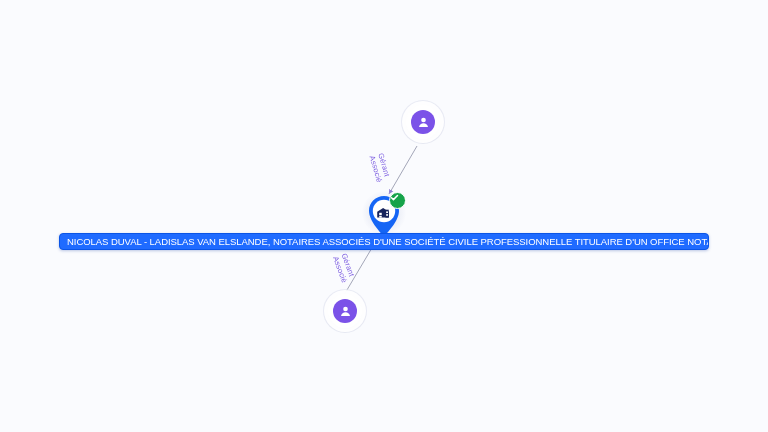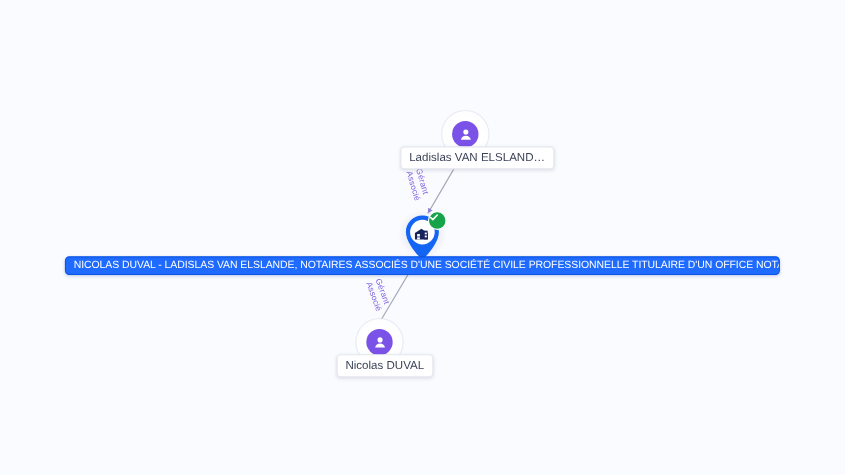--- a/index.html
+++ b/index.html
@@ -186,21 +186,20 @@
   </div>
 
   <div class="person-node" id="node-ladislas">
     <div class="avatar-circle">
       <svg width="15" height="15" viewBox="0 0 24 24">
         <circle cx="12" cy="8" r="3.7" fill="#ffffff"></circle>
         <path d="M4.8,19.2 C5.6,15.1 8.5,13.3 12,13.3 C15.5,13.3 18.4,15.1 19.2,19.2 Z" fill="#ffffff"></path>
       </svg>
     </div>
   </div>
-  <div class="node-chip" id="chip-ladislas">Ladislas VAN ELSLAND…</div>
 
   <div id="node-company">
     <div class="pin-halo"></div>
     <svg width="46" height="50" viewBox="0 0 46 50">
       <path d="M23,6 C14.7,6 8,12.6 8,20.8 C8,30.3 18.4,41.6 22,45.2 C22.6,45.8 23.4,45.8 24,45.2 C27.6,41.6 38,30.3 38,20.8 C38,12.6 31.3,6 23,6 Z" fill="#1565f5"></path>
       <circle cx="23" cy="21" r="11.2" fill="#ffffff"></circle>
       <g transform="translate(15.6,14.6) scale(0.62)" fill="#18255c">
         <path d="M1,21 L1,11.5 L10.5,5.5 L20,11.5 L20,21 Z" fill="#18255c"></path>
         <rect x="14.2" y="8.2" width="5.4" height="12.8" fill="#18255c"></rect>
         <rect x="4.2" y="13.2" width="4.1" height="3.6" fill="#ffffff"></rect>
@@ -218,15 +217,14 @@
   <div id="chip-company">NICOLAS DUVAL - LADISLAS VAN ELSLANDE, NOTAIRES ASSOCIÉS D'UNE SOCIÉTÉ CIVILE PROFESSIONNELLE TITULAIRE D'UN OFFICE NOTA</div>
 
   <div class="person-node" id="node-nicolas">
     <div class="avatar-circle">
       <svg width="15" height="15" viewBox="0 0 24 24">
         <circle cx="12" cy="8" r="3.7" fill="#ffffff"></circle>
         <path d="M4.8,19.2 C5.6,15.1 8.5,13.3 12,13.3 C15.5,13.3 18.4,15.1 19.2,19.2 Z" fill="#ffffff"></path>
       </svg>
     </div>
   </div>
-  <div class="node-chip" id="chip-nicolas">Nicolas DUVAL</div>
 
 </div>
 
 </body></html>

